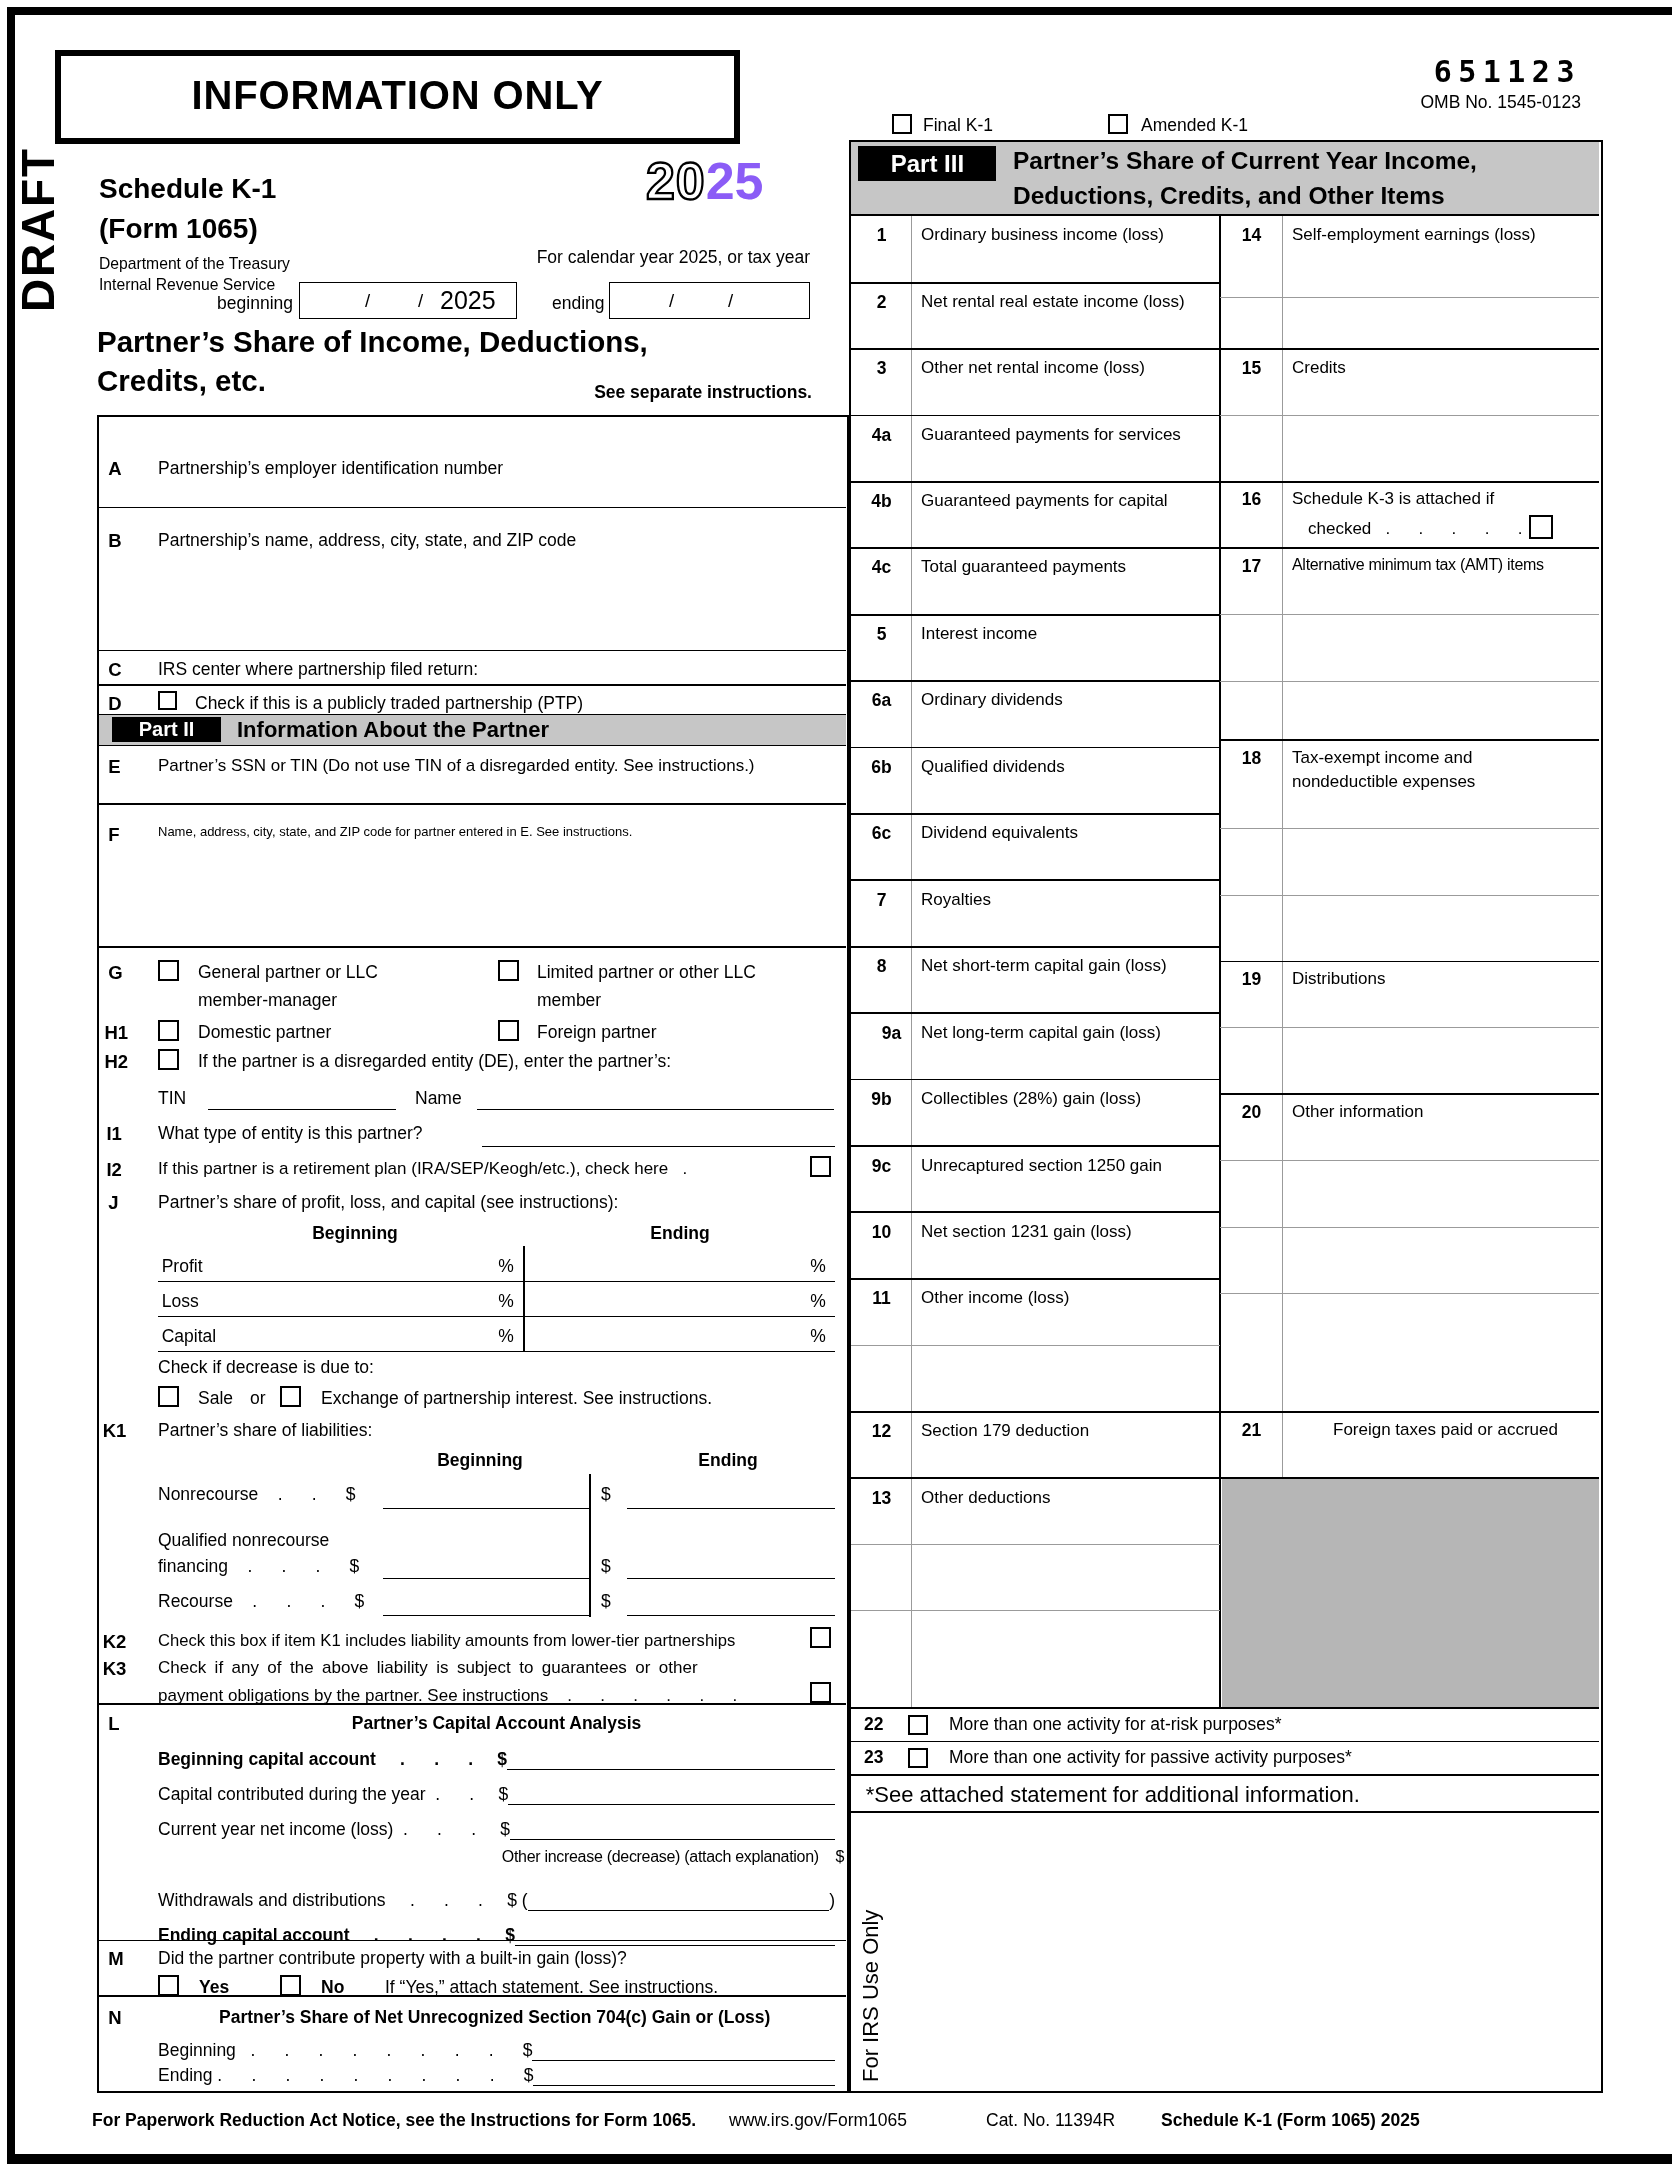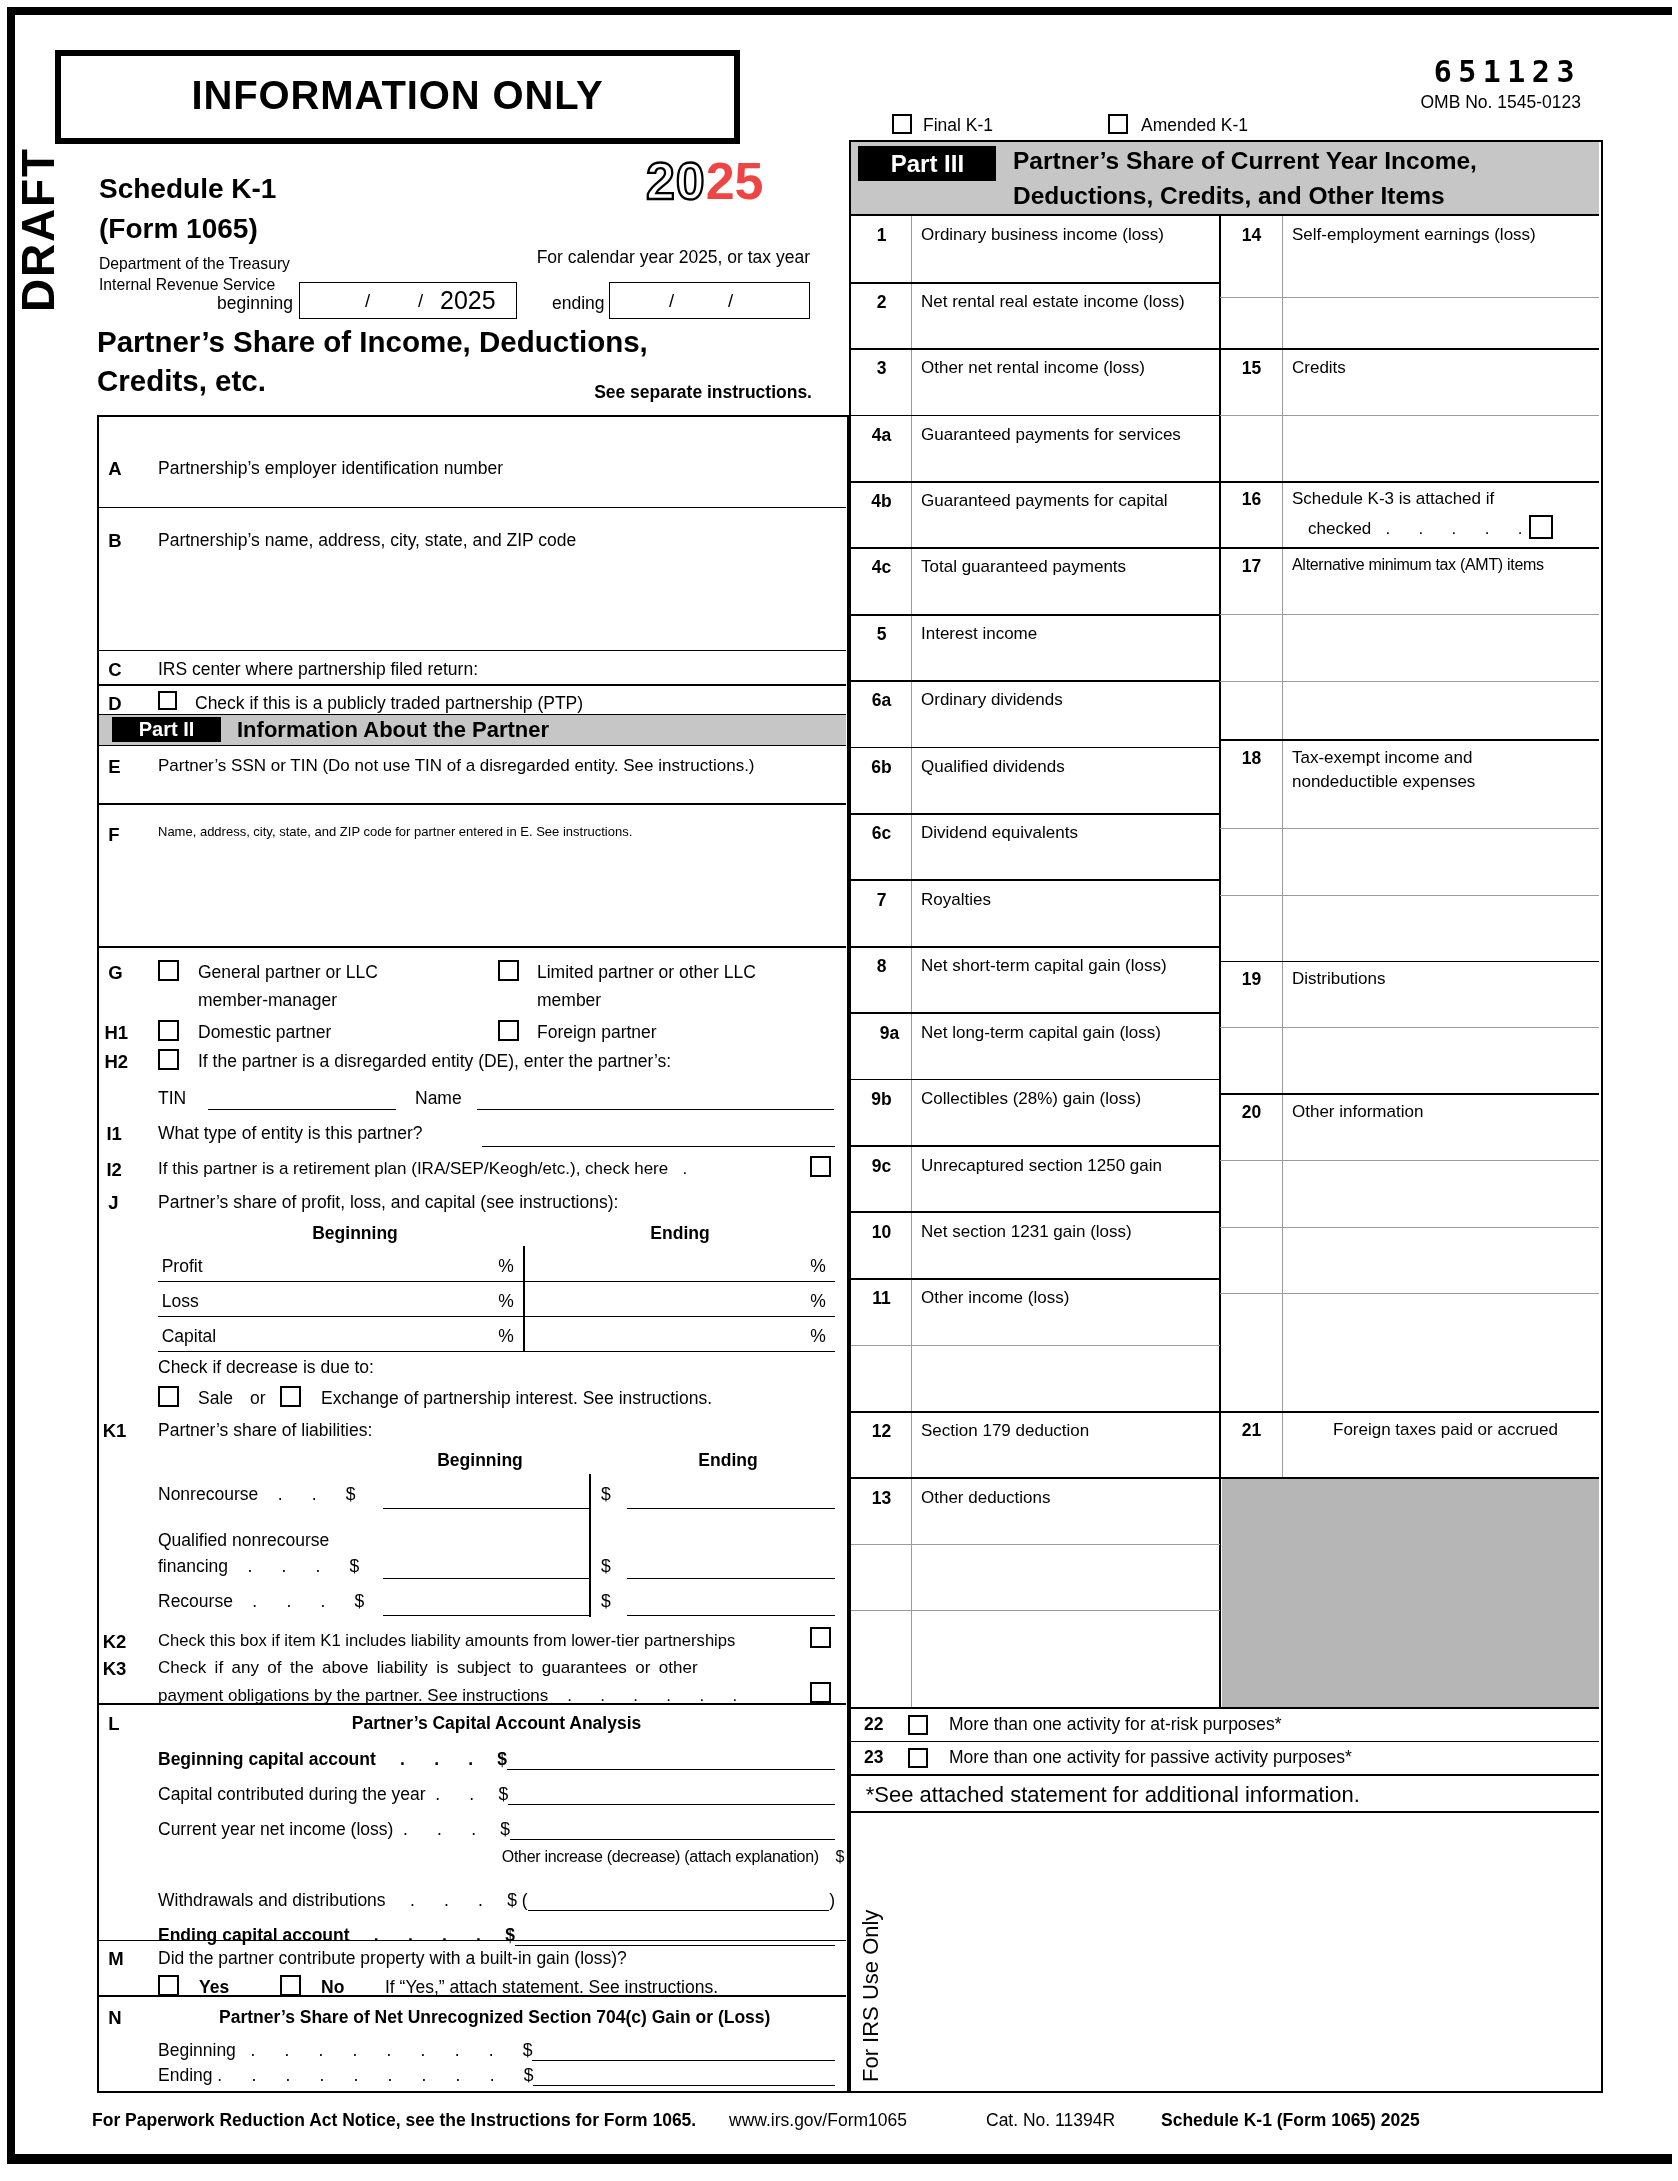--- a/index.html
+++ b/index.html
@@ -41,21 +41,21 @@
   <div class="t" style="left:923px;top:115px;">Final K-1</div>
   <span class="cb" style="left:1108px;top:114px;width:20px;height:20px;"></span>
   <div class="t" style="left:1141px;top:115px;">Amended K-1</div>
 
   <div class="t b" style="left:99px;top:172px;font-size:28px;">Schedule K-1</div>
   <div class="t b" style="left:99px;top:212px;font-size:28px;">(Form 1065)</div>
   <div class="t" style="left:99px;top:255px;font-size:15.7px;">Department of the Treasury</div>
   <div class="t" style="left:99px;top:276px;font-size:15.7px;">Internal Revenue Service</div>
 
   <div class="abs" style="left:646px;top:151px;">
-    <span style="font-size:52px;font-weight:800;color:#fff;-webkit-text-stroke:2.3px #000;letter-spacing:0.9px;">20</span><span style="font-size:52px;font-weight:800;color:#ef4444;">25</span>
+    <span style="font-size:52px;font-weight:800;color:#fff;-webkit-text-stroke:2.3px #000;letter-spacing:0.9px;">20</span><span style="font-size:52px;font-weight:800;color:#8b5cf6;">25</span>
   </div>
 
   <div class="t" style="left:441px;top:247px;width:369px;text-align:right;">For calendar year 2025, or tax year</div>
 
   <div class="t" style="left:155px;top:293px;width:138px;text-align:right;">beginning</div>
   <div class="abs" style="left:299px;top:282px;width:218px;height:37px;border:1.8px solid #000;">
     <span class="t" style="left:65px;top:7.4px;font-size:18.5px;">/</span>
     <span class="t" style="left:118px;top:7.4px;font-size:18.5px;">/</span>
     <span class="t" style="left:140px;top:2.8px;font-size:25px;">2025</span>
   </div>
@@ -351,21 +351,21 @@
         </div>
       <div class="abs" style="left:0;top:674px;width:369px;">
           <span class="n" style="left:0;width:61px;">7</span>
           <span class="l" style="left:70px;">Royalties</span>
         </div>
       <div class="abs" style="left:0;top:740px;width:369px;">
           <span class="n" style="left:0;width:61px;">8</span>
           <span class="l" style="left:70px;">Net short-term capital gain (loss)</span>
         </div>
       <div class="abs" style="left:0;top:807px;width:369px;">
-          <span class="n" style="left:8px;width:61px;">9a</span>
+          <span class="n" style="left:0;width:81px;">9a</span>
           <span class="l" style="left:70px;">Net long-term capital gain (loss)</span>
         </div>
       <div class="abs" style="left:0;top:873px;width:369px;">
           <span class="n" style="left:0;width:61px;">9b</span>
           <span class="l" style="left:70px;">Collectibles (28%) gain (loss)</span>
         </div>
       <div class="abs" style="left:0;top:940px;width:369px;">
           <span class="n" style="left:0;width:61px;">9c</span>
           <span class="l" style="left:70px;">Unrecaptured section 1250 gain</span>
         </div>

